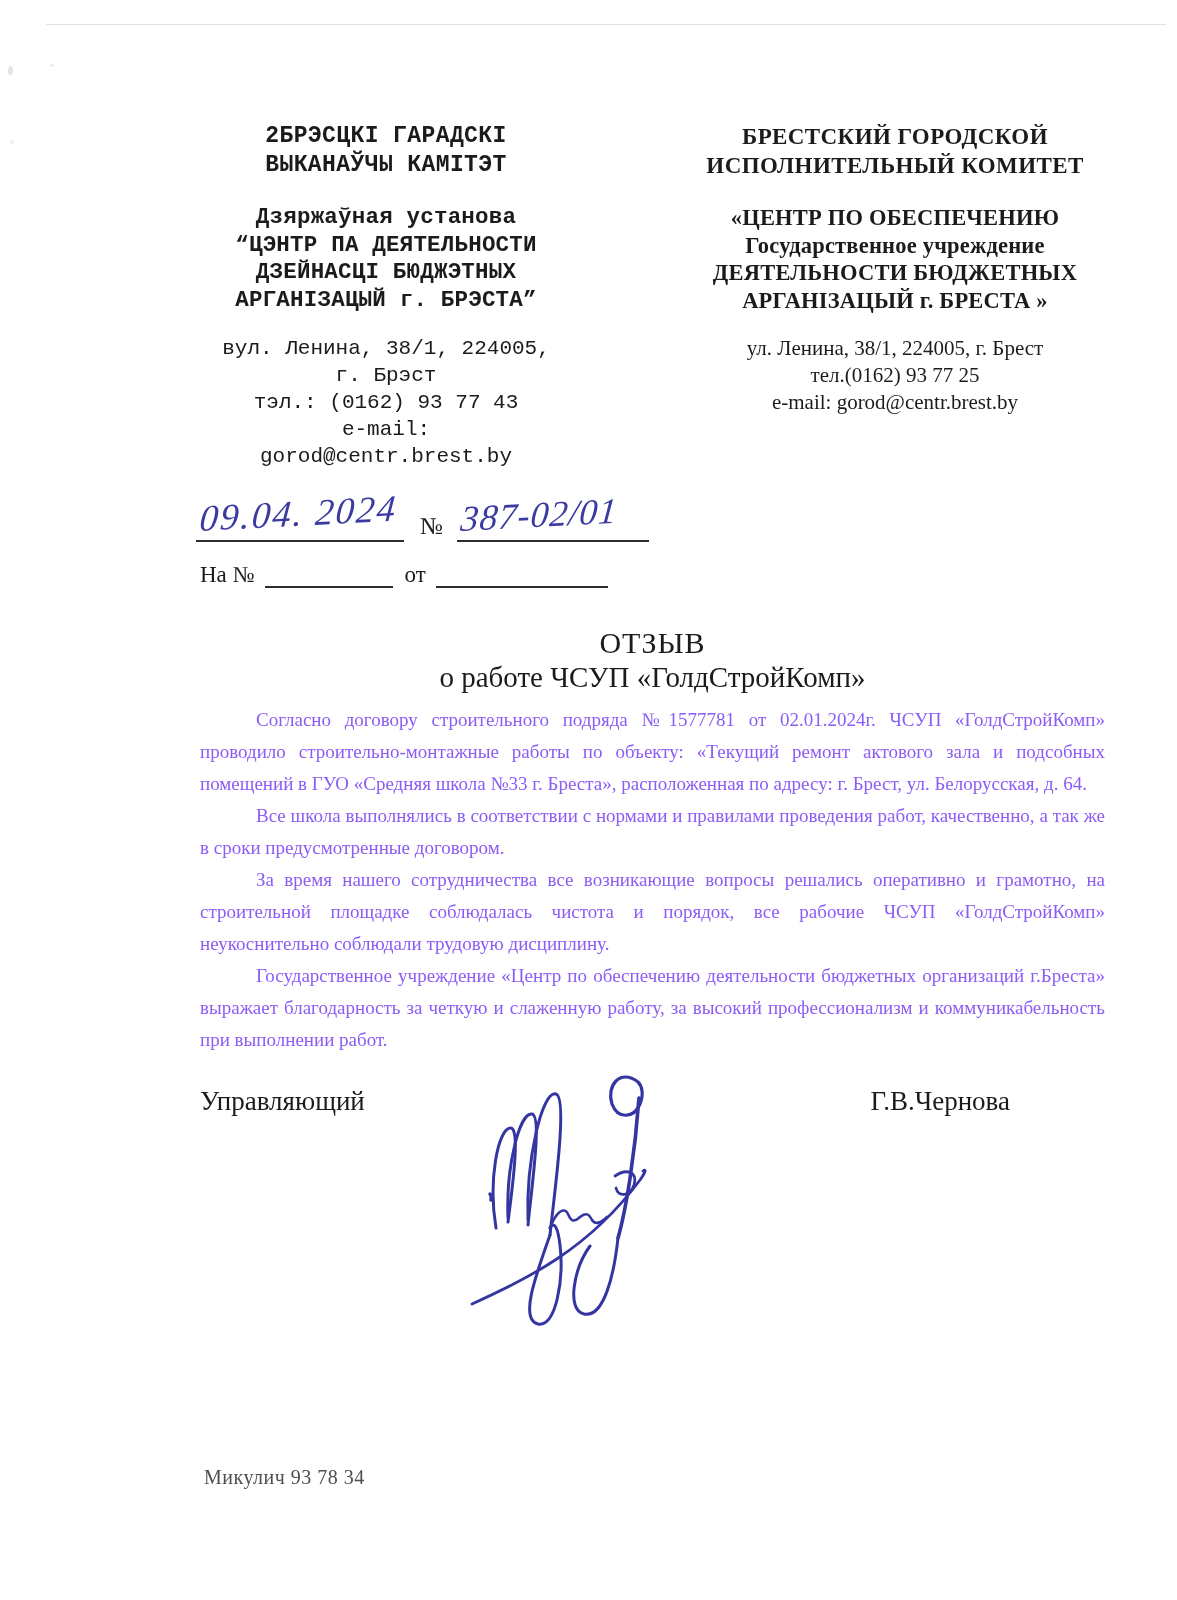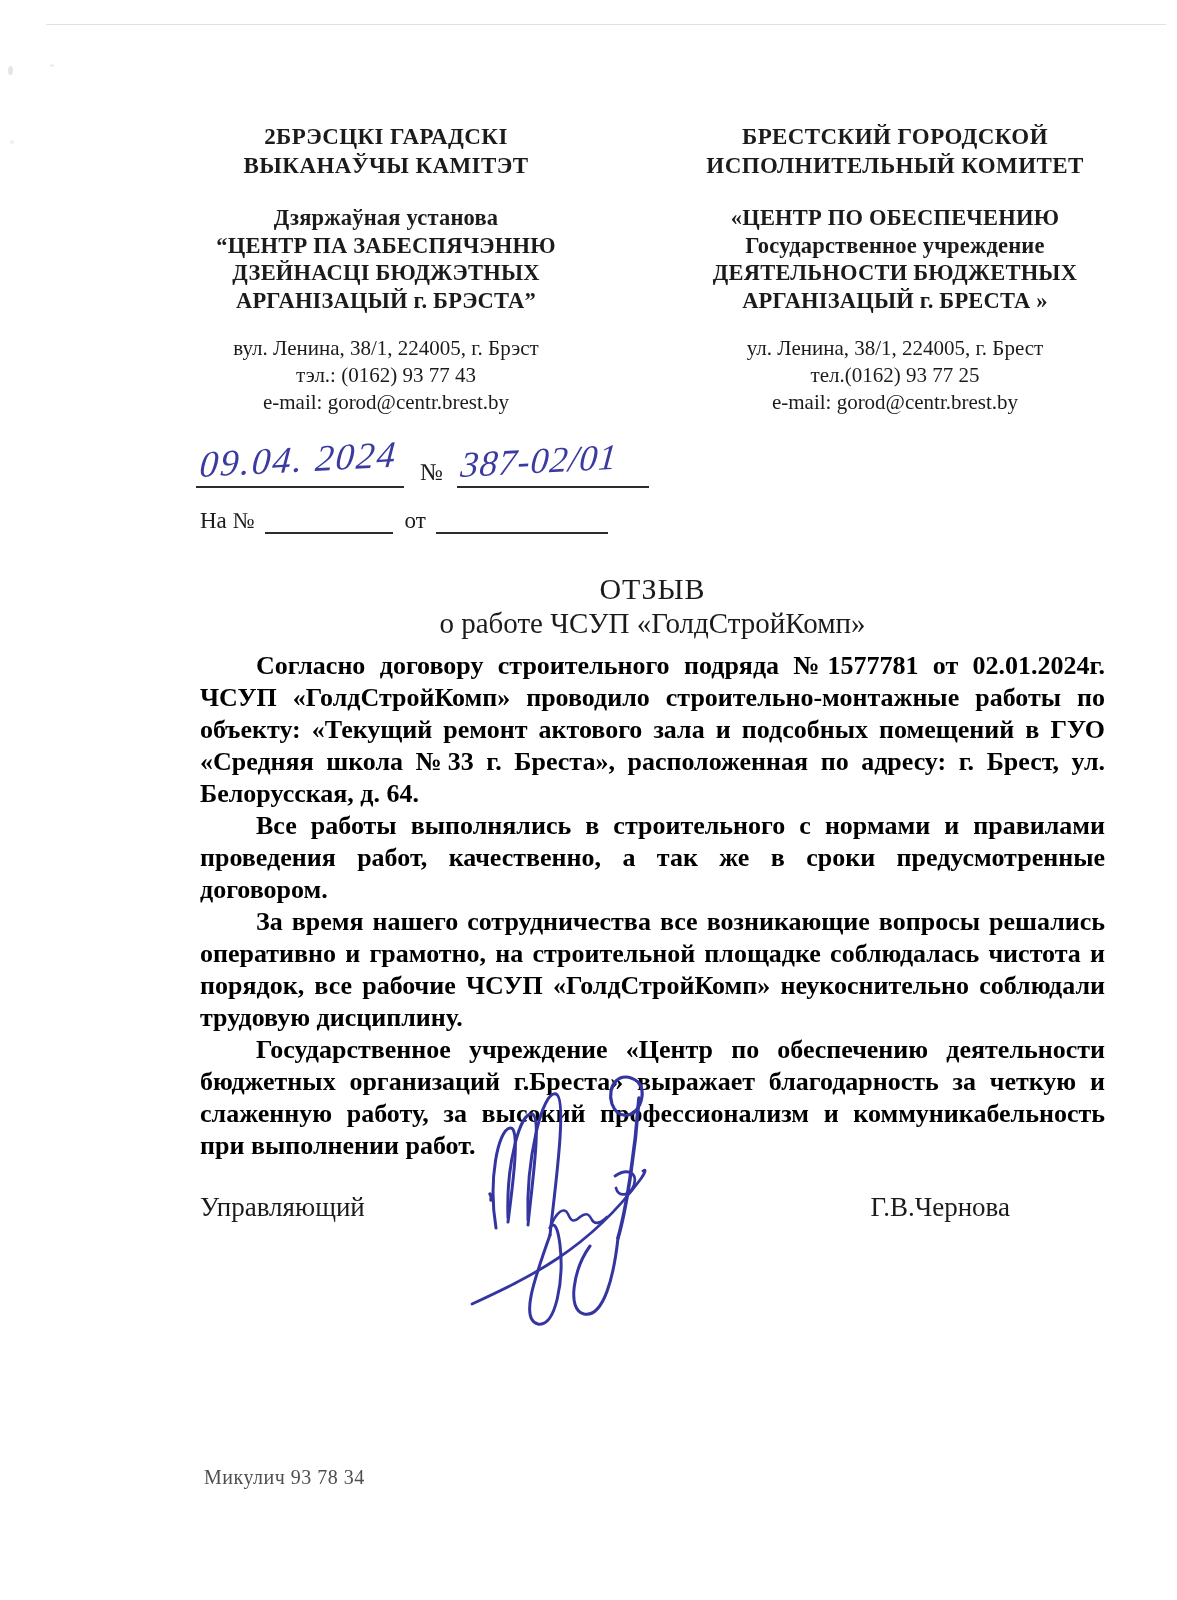--- a/index.html
+++ b/index.html
@@ -14,21 +14,21 @@
   }
   
   .scan-line{position:absolute;left:46px;top:24px;width:1120px;height:1px;background:#c9c9c9;opacity:.55;}
   .speck{position:absolute;background:#b5b5b5;border-radius:50%;}
   .speck.s1{left:8px;top:66px;width:5px;height:9px;opacity:.35;}
   .speck.s2{left:50px;top:64px;width:4px;height:3px;opacity:.25;}
   .speck.s3{left:10px;top:140px;width:4px;height:4px;opacity:.2;}
 
   .header-row{display:flex;justify-content:space-between;margin:122px 86px 0 212px;}
   .hcol{text-align:center;}
-  .hcol.left{width:348px;}
+  .hcol.left{width:348px;font-family:Liberation Mono, monospace;}
   .hcol.right{width:392px;}
   .org-line{font-weight:700;font-size:23px;line-height:29px;letter-spacing:.4px;}
   .inst{margin-top:24px;text-align:center;}
   .inst-line{font-weight:700;font-size:22.5px;line-height:27.5px;letter-spacing:.2px;}
   .addr{margin-top:21px;}
   .addr-line{font-weight:400;font-size:21px;line-height:27px;}
 
   .ref-line{margin:30px 0 0 196px;display:flex;align-items:flex-end;}
   .blank{position:relative;display:inline-block;border-bottom:2.5px solid #2c2c2c;}
   .date-blank{width:208px;height:40px;}
@@ -48,24 +48,23 @@
   .reply-blank1{width:128px;height:26px;margin-left:10px;border-bottom:2.5px solid #2c2c2c;display:inline-block;}
   .reply-from{margin-left:12px;}
   .reply-blank2{width:172px;height:26px;margin-left:10px;border-bottom:2.5px solid #2c2c2c;display:inline-block;}
 
   .title-block{margin:38px 72px 0 200px;text-align:center;}
   .title-l1{font-size:30px;line-height:34px;letter-spacing:1px;}
   .title-l2{font-size:29px;line-height:34px;}
 
   .body-block{margin:10px 72px 0 200px;}
   .para{
-    font-size:26px;line-height:32px;
+    font-size:19px;line-height:32px;
     text-align:justify;text-indent:56px;
-    color:#000000;
-    font-weight:bold;
+    color:#8b5cf6;
   }
   .sig-row{display:flex;justify-content:space-between;align-items:baseline;margin:30px 72px 0 200px;font-size:27px;}
   .sig-name{margin-right:95px;}
 
   .footer-exec{position:absolute;left:204px;top:1466px;font-size:20px;color:#4e4e4e;letter-spacing:.5px;}
 
   .signature-svg{position:absolute;left:468px;top:1058px;width:205px;height:275px;pointer-events:none;}
   .signature-svg path{fill:none;stroke:#3535a2;stroke-linecap:round;stroke-linejoin:round;}
 </style>
 </head>
@@ -77,21 +76,21 @@
   <div class="speck s1"></div>
   <div class="speck s2"></div>
   <div class="speck s3"></div>
 
   <div class="header-row">
     <div class="hcol left">
       <div class="org-line">2БРЭСЦКІ ГАРАДСКІ</div>
       <div class="org-line">ВЫКАНАЎЧЫ КАМІТЭТ</div>
       <div class="inst">
         <div class="inst-line">Дзяржаўная установа</div>
-        <div class="inst-line">“ЦЕНТР ПА ЗАБЕСПЯЧЭННЮ</div>
+        <div class="inst-line">“ЦЭНТР ПА ДЕЯТЕЛЬНОСТИ</div>
         <div class="inst-line">ДЗЕЙНАСЦІ БЮДЖЭТНЫХ</div>
         <div class="inst-line">АРГАНІЗАЦЫЙ г. БРЭСТА”</div>
       </div>
       <div class="addr">
         <div class="addr-line">вул. Ленина, 38/1, 224005, г. Брэст</div>
         <div class="addr-line">тэл.: (0162) 93 77 43</div>
         <div class="addr-line">e-mail: gorod@centr.brest.by</div>
       </div>
     </div>
     <div class="hcol right">
@@ -128,21 +127,21 @@
     <span class="reply-blank2"></span>
   </div>
 
   <div class="title-block">
     <div class="title-l1">ОТЗЫВ</div>
     <div class="title-l2">о работе ЧСУП «ГолдСтройКомп»</div>
   </div>
 
   <div class="body-block">
     <div class="para">Согласно договору строительного подряда №1577781 от 02.01.2024г. ЧСУП «ГолдСтройКомп» проводило строительно-монтажные работы по объекту: «Текущий ремонт актового зала и подсобных помещений в ГУО «Средняя школа №33 г. Бреста», расположенная по адресу: г. Брест, ул. Белорусская, д. 64.</div>
-    <div class="para">Все работы выполнялись в строительного с нормами и правилами проведения работ, качественно, а так же в сроки предусмотренные договором.</div>
+    <div class="para">Все школа выполнялись в соответствии с нормами и правилами проведения работ, качественно, а так же в сроки предусмотренные договором.</div>
     <div class="para">За время нашего сотрудничества все возникающие вопросы решались оперативно и грамотно, на строительной площадке соблюдалась чистота и порядок, все рабочие ЧСУП «ГолдСтройКомп» неукоснительно соблюдали трудовую дисциплину.</div>
     <div class="para">Государственное учреждение «Центр по обеспечению деятельности бюджетных организаций г.Бреста» выражает благодарность за четкую и слаженную работу, за высокий профессионализм и коммуникабельность при выполнении работ.</div>
   </div>
 
   <div class="sig-row">
     <span class="sig-role">Управляющий</span>
     <span class="sig-name">Г.В.Чернова</span>
   </div>
 
   <svg class="signature-svg" viewBox="0 0 205 275" aria-hidden="true">

